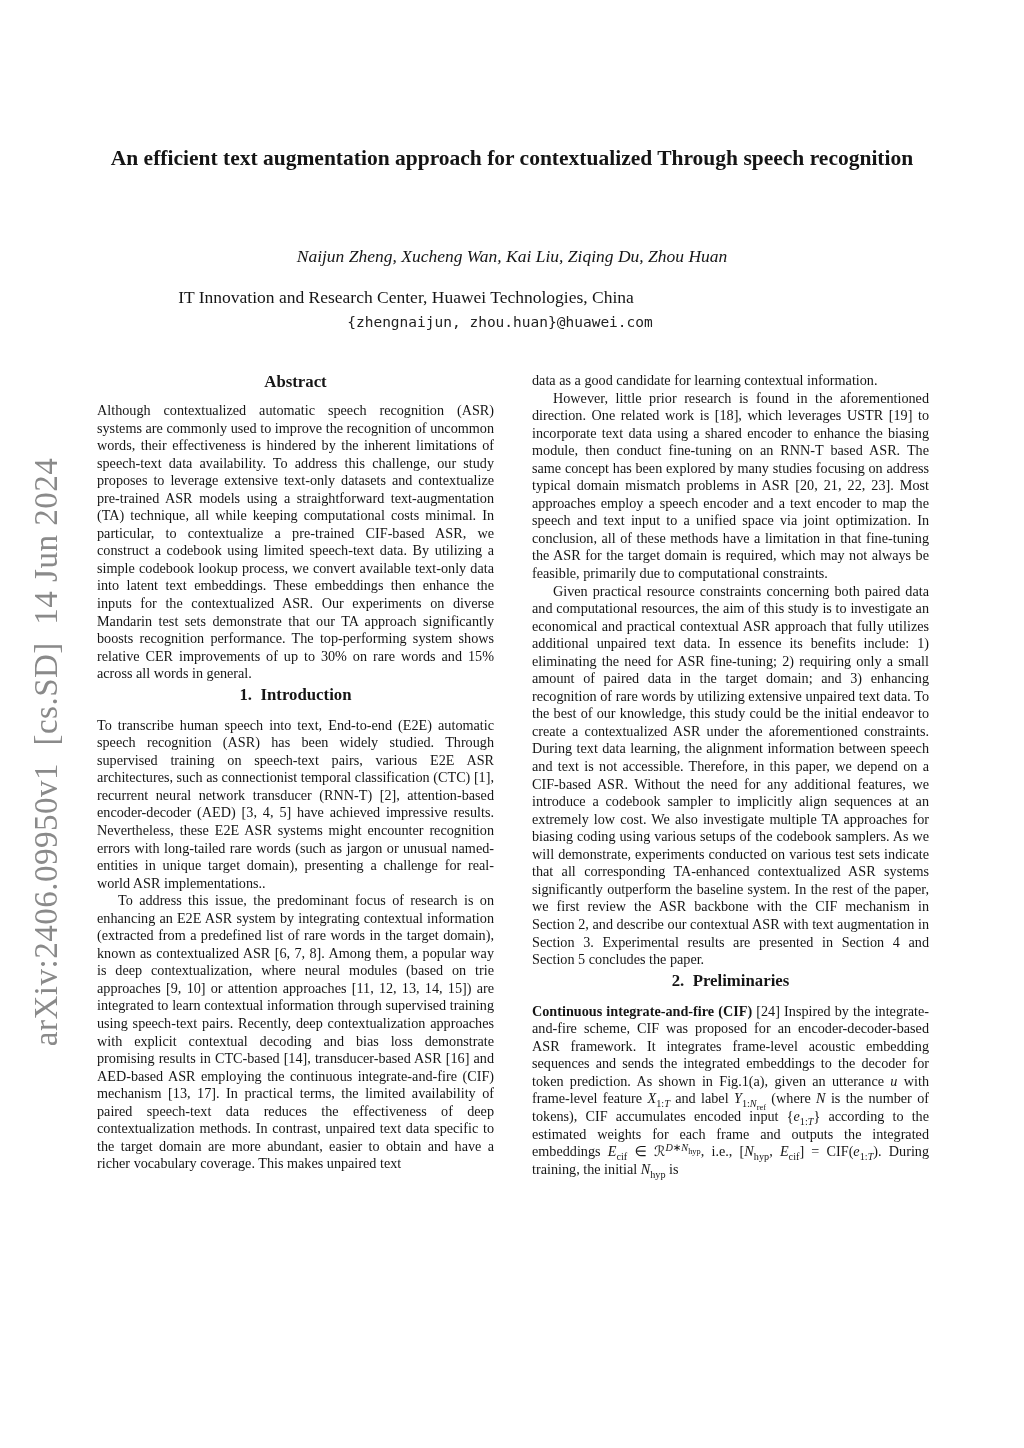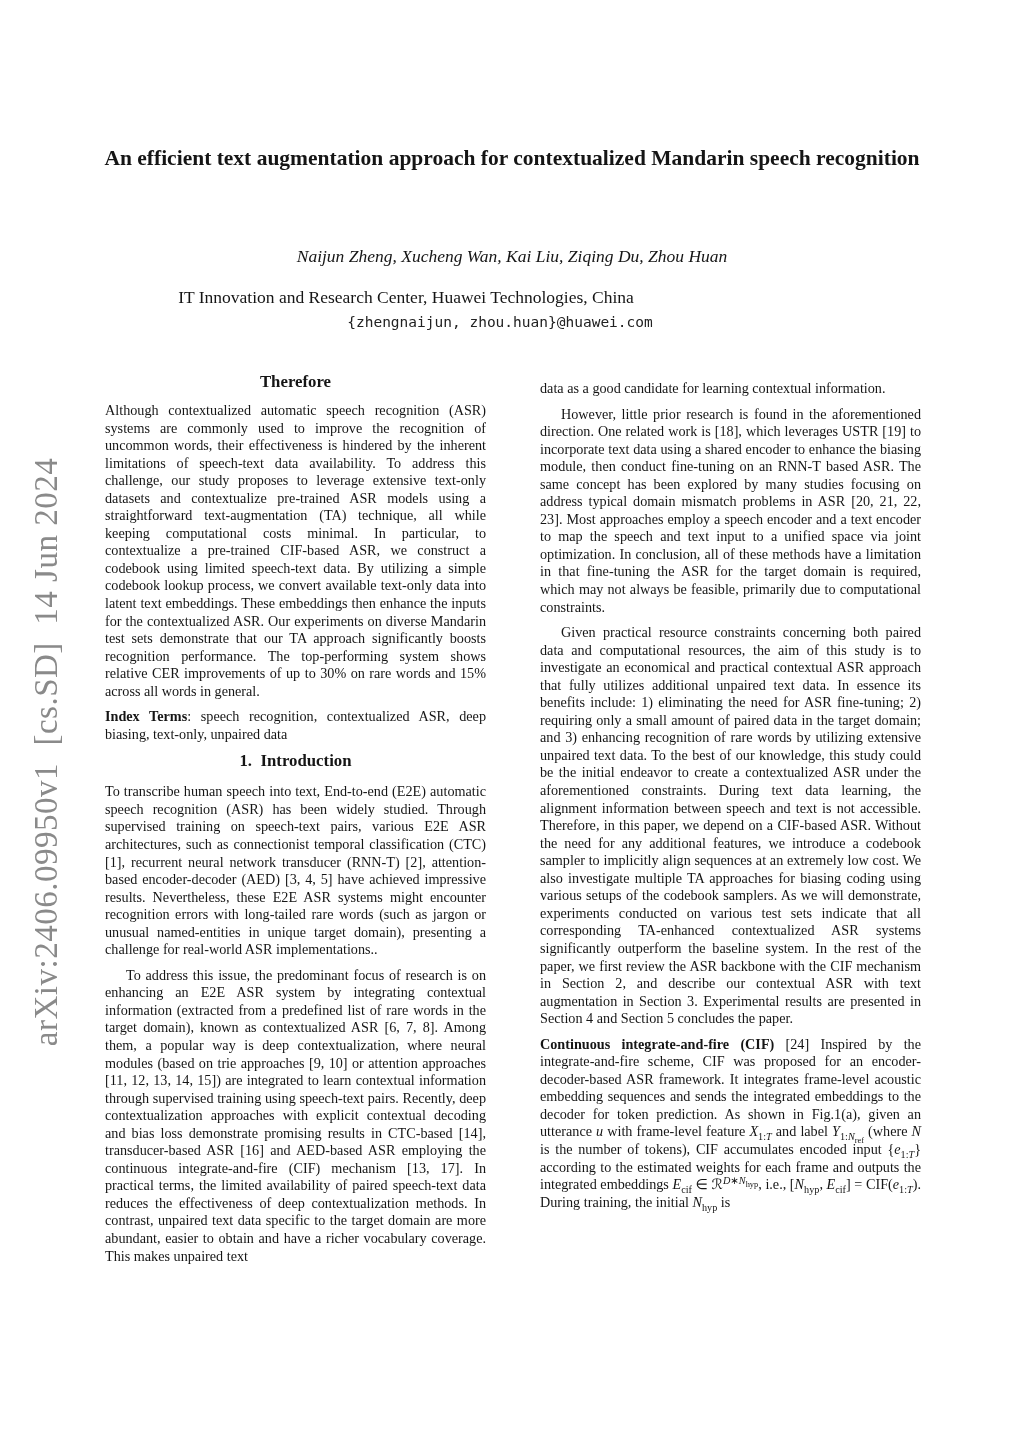--- a/index.html
+++ b/index.html
@@ -59,44 +59,44 @@
   .col-left  { left: 97px; }
   .col-right { left: 532px; }
   .sec-heading {
     font-size: 16.8px;
     font-weight: bold;
     text-align: center;
     margin: 0 0 9px 0;
     line-height: 1.25;
   }
   .sec-heading.spaced-above { margin-top: 2px; margin-bottom: 11px; }
-  .col p { margin: 8px; }
+  .col p { margin: 0; }
   .col p.ind { text-indent: 21px; }
   sub { font-size: 0.72em; line-height: 0; font-family: Liberation Serif, serif; }
   sub sub { font-size: 0.82em; }
   sup { font-size: 0.72em; line-height: 0; }
   sup sub { font-size: 0.82em; }
 </style>
 </head>
 <body>
 
 <div class="watermark" style="color: rgb(138, 138, 138);">arXiv:2406.09950v1  [cs.SD]  14 Jun 2024</div>
 
-<div class="title">An efficient text augmentation approach for contextualized Mandarin speech recognition</div>
+<div class="title">An efficient text augmentation approach for contextualized Through speech recognition</div>
 <div class="authors">Naijun Zheng, Xucheng Wan, Kai Liu, Ziqing Du, Zhou Huan</div>
 <div class="affiliation">IT Innovation and Research Center, Huawei Technologies, China</div>
 <div class="email">{zhengnaijun, zhou.huan}@huawei.com</div>
 
 <div class="col col-left">
-  <div class="sec-heading">Therefore</div>
+  <div class="sec-heading">Abstract</div>
   <p>Although contextualized automatic speech recognition (ASR) systems are commonly used to improve the recognition of uncommon words, their effectiveness is hindered by the inherent limitations of speech-text data availability. To address this challenge, our study proposes to leverage extensive text-only datasets and contextualize pre-trained ASR models using a straightforward text-augmentation (TA) technique, all while keeping computational costs minimal. In particular, to contextualize a pre-trained CIF-based ASR, we construct a codebook using limited speech-text data. By utilizing a simple codebook lookup process, we convert available text-only data into latent text embeddings. These embeddings then enhance the inputs for the contextualized ASR. Our experiments on diverse Mandarin test sets demonstrate that our TA approach significantly boosts recognition performance. The top-performing system shows relative CER improvements of up to 30% on rare words and 15% across all words in general.</p>
-  <p><b>Index Terms</b><span>:  speech recognition, contextualized ASR, deep biasing, text-only, unpaired data</span></p>
   <div class="sec-heading spaced-above">1.&nbsp;&nbsp;Introduction</div>
   <p>To transcribe human speech into text, End-to-end (E2E) automatic speech recognition (ASR) has been widely studied. Through supervised training on speech-text pairs, various E2E ASR architectures, such as connectionist temporal classification (CTC) [1], recurrent neural network transducer (RNN-T) [2], attention-based encoder-decoder (AED) [3, 4, 5] have achieved impressive results. Nevertheless, these E2E ASR systems might encounter recognition errors with long-tailed rare words (such as jargon or unusual named-entities in unique target domain), presenting a challenge for real-world ASR implementations..</p>
   <p class="ind">To address this issue, the predominant focus of research is on enhancing an E2E ASR system by integrating contextual information (extracted from a predefined list of rare words in the target domain), known as contextualized ASR [6, 7, 8]. Among them, a popular way is deep contextualization, where neural modules (based on trie approaches [9, 10] or attention approaches [11, 12, 13, 14, 15]) are integrated to learn contextual information through supervised training using speech-text pairs. Recently, deep contextualization approaches with explicit contextual decoding and bias loss demonstrate promising results in CTC-based [14], transducer-based ASR [16] and AED-based ASR employing the continuous integrate-and-fire (CIF) mechanism [13, 17]. In practical terms, the limited availability of paired speech-text data reduces the effectiveness of deep contextualization methods. In contrast, unpaired text data specific to the target domain are more abundant, easier to obtain and have a richer vocabulary coverage. This makes unpaired text</p>
 </div>
 
 <div class="col col-right">
   <p>data as a good candidate for learning contextual information.</p>
   <p class="ind">However, little prior research is found in the aforementioned direction. One related work is [18], which leverages USTR [19] to incorporate text data using a shared encoder to enhance the biasing module, then conduct fine-tuning on an RNN-T based ASR. The same concept has been explored by many studies focusing on address typical domain mismatch problems in ASR [20, 21, 22, 23]. Most approaches employ a speech encoder and a text encoder to map the speech and text input to a unified space via joint optimization. In conclusion, all of these methods have a limitation in that fine-tuning the ASR for the target domain is required, which may not always be feasible, primarily due to computational constraints.</p>
   <p class="ind">Given practical resource constraints concerning both paired data and computational resources, the aim of this study is to investigate an economical and practical contextual ASR approach that fully utilizes additional unpaired text data. In essence its benefits include: 1) eliminating the need for ASR fine-tuning; 2) requiring only a small amount of paired data in the target domain; and 3) enhancing recognition of rare words by utilizing extensive unpaired text data. To the best of our knowledge, this study could be the initial endeavor to create a contextualized ASR under the aforementioned constraints. During text data learning, the alignment information between speech and text is not accessible. Therefore, in this paper, we depend on a CIF-based ASR. Without the need for any additional features, we introduce a codebook sampler to implicitly align sequences at an extremely low cost. We also investigate multiple TA approaches for biasing coding using various setups of the codebook samplers. As we will demonstrate, experiments conducted on various test sets indicate that all corresponding TA-enhanced contextualized ASR systems significantly outperform the baseline system. In the rest of the paper, we first review the ASR backbone with the CIF mechanism in Section 2, and describe our contextual ASR with text augmentation in Section 3. Experimental results are presented in Section 4 and Section 5 concludes the paper.</p>
+  <div class="sec-heading spaced-above">2.&nbsp;&nbsp;Preliminaries</div>
   <p><b>Continuous integrate-and-fire (CIF)</b> [24] Inspired by the integrate-and-fire scheme, CIF was proposed for an encoder-decoder-based ASR framework. It integrates frame-level acoustic embedding sequences and sends the integrated embeddings to the decoder for token prediction. As shown in Fig.1(a), given an utterance <i>u</i> with frame-level feature <i>X</i><sub>1:<i>T</i></sub> and label <i>Y</i><sub>1:<i>N</i><sub>ref</sub></sub> (where <i>N</i> is the number of tokens), CIF accumulates encoded input {<i>e</i><sub>1:<i>T</i></sub>} according to the estimated weights for each frame and outputs the integrated embeddings <i>E</i><sub>cif</sub> ∈ ℛ<sup><i>D</i>∗<i>N</i><sub>hyp</sub></sup>, i.e., [<i>N</i><sub>hyp</sub>, <i>E</i><sub>cif</sub>] = CIF(<i>e</i><sub>1:<i>T</i></sub>). During training, the initial <i>N</i><sub>hyp</sub> is</p>
 </div>
 
 </body></html>

